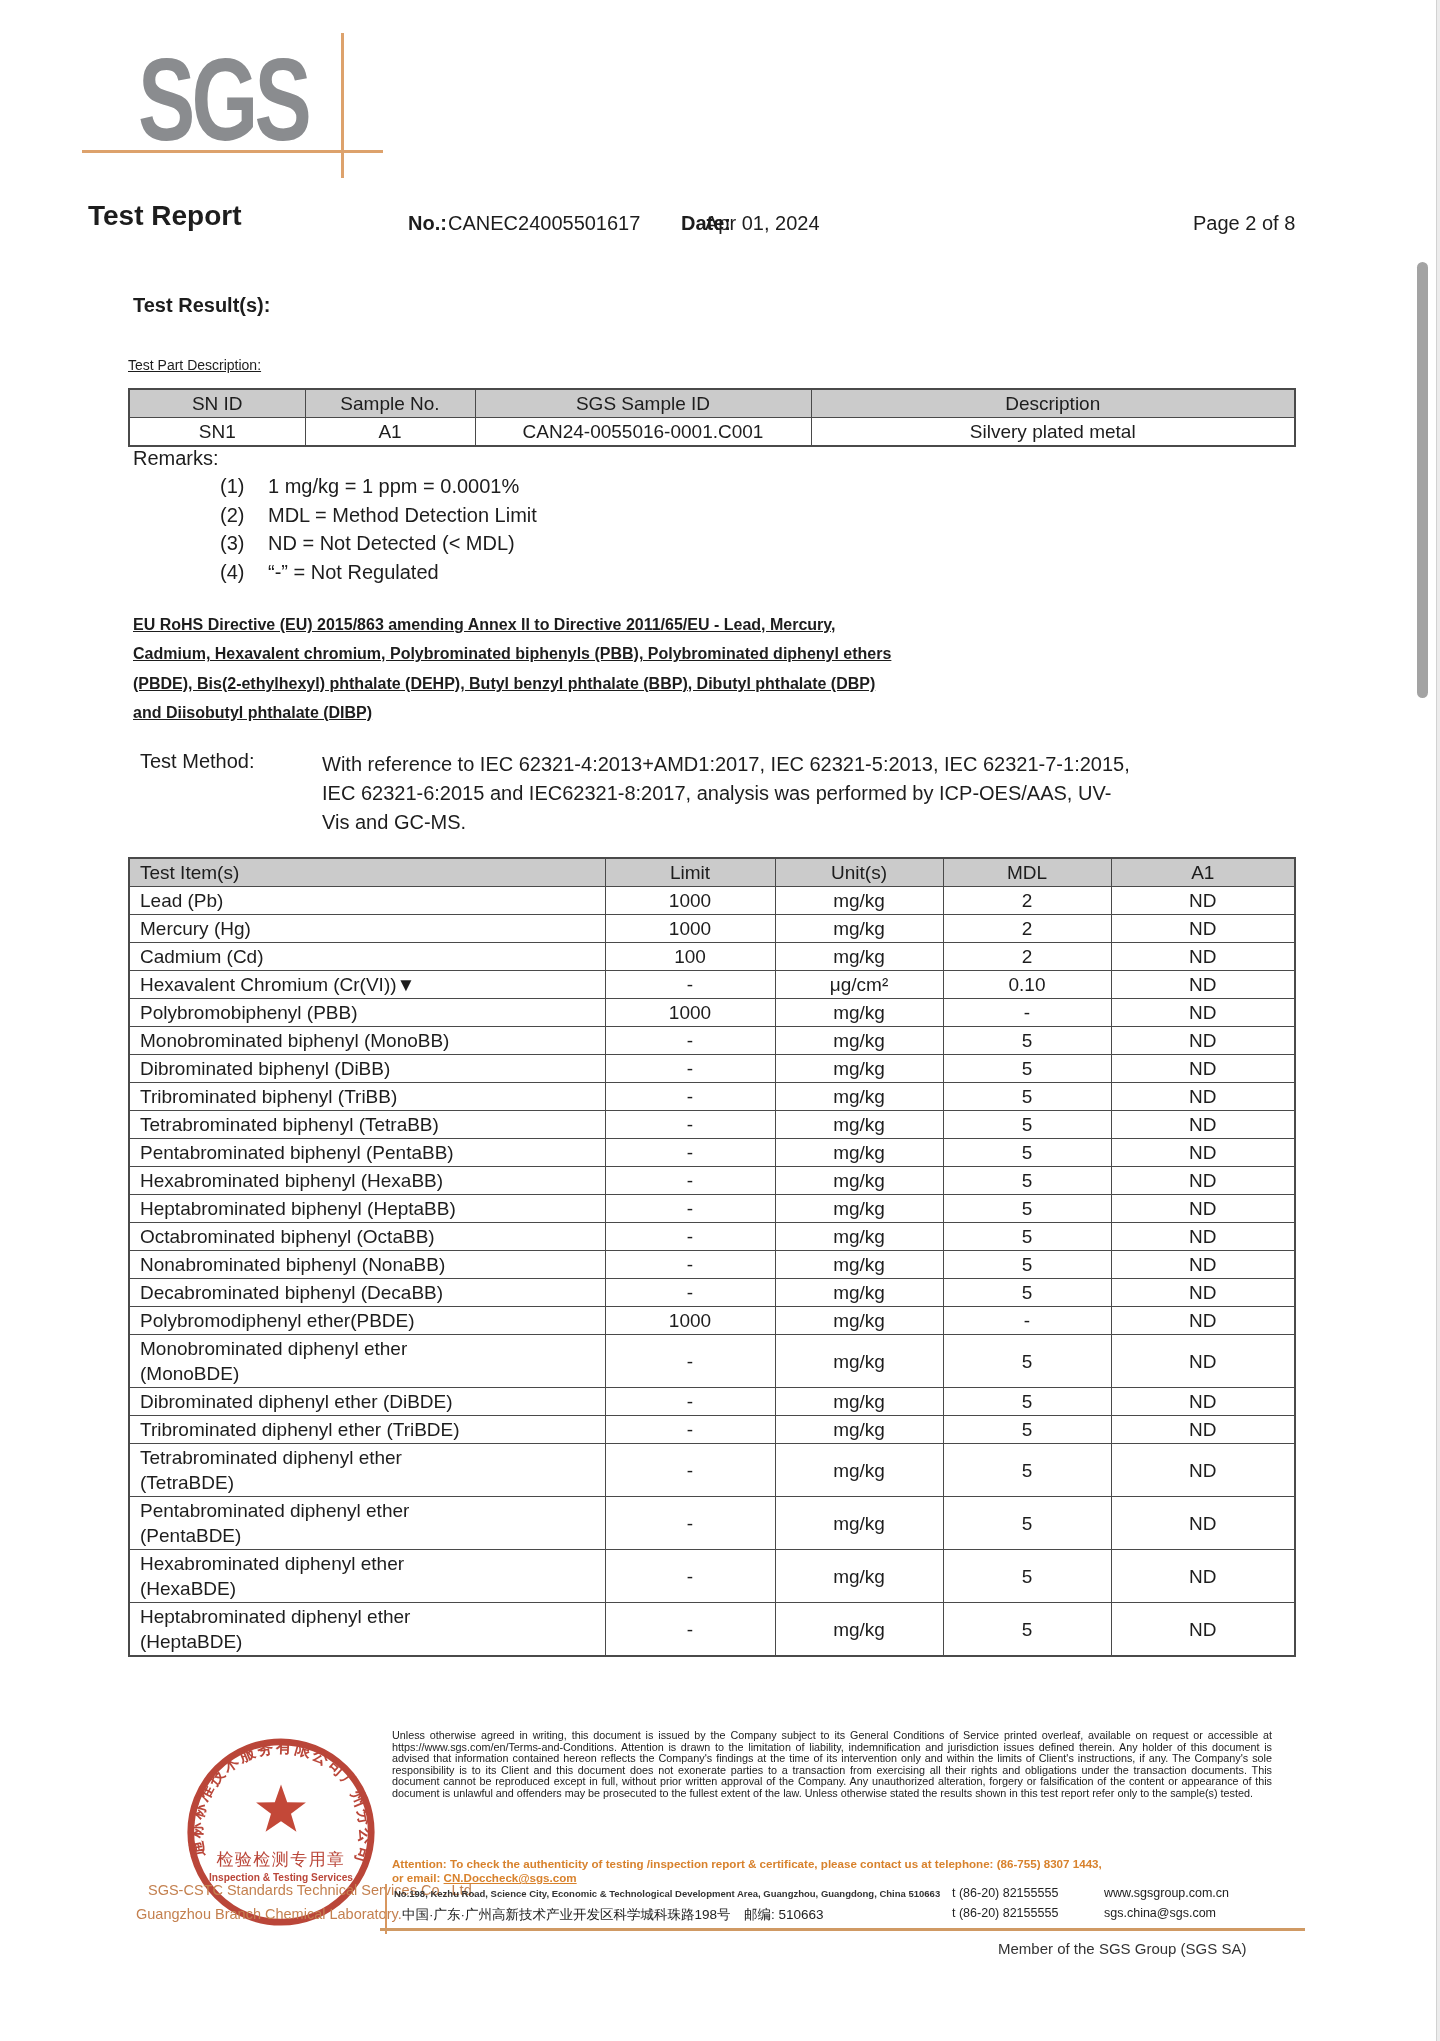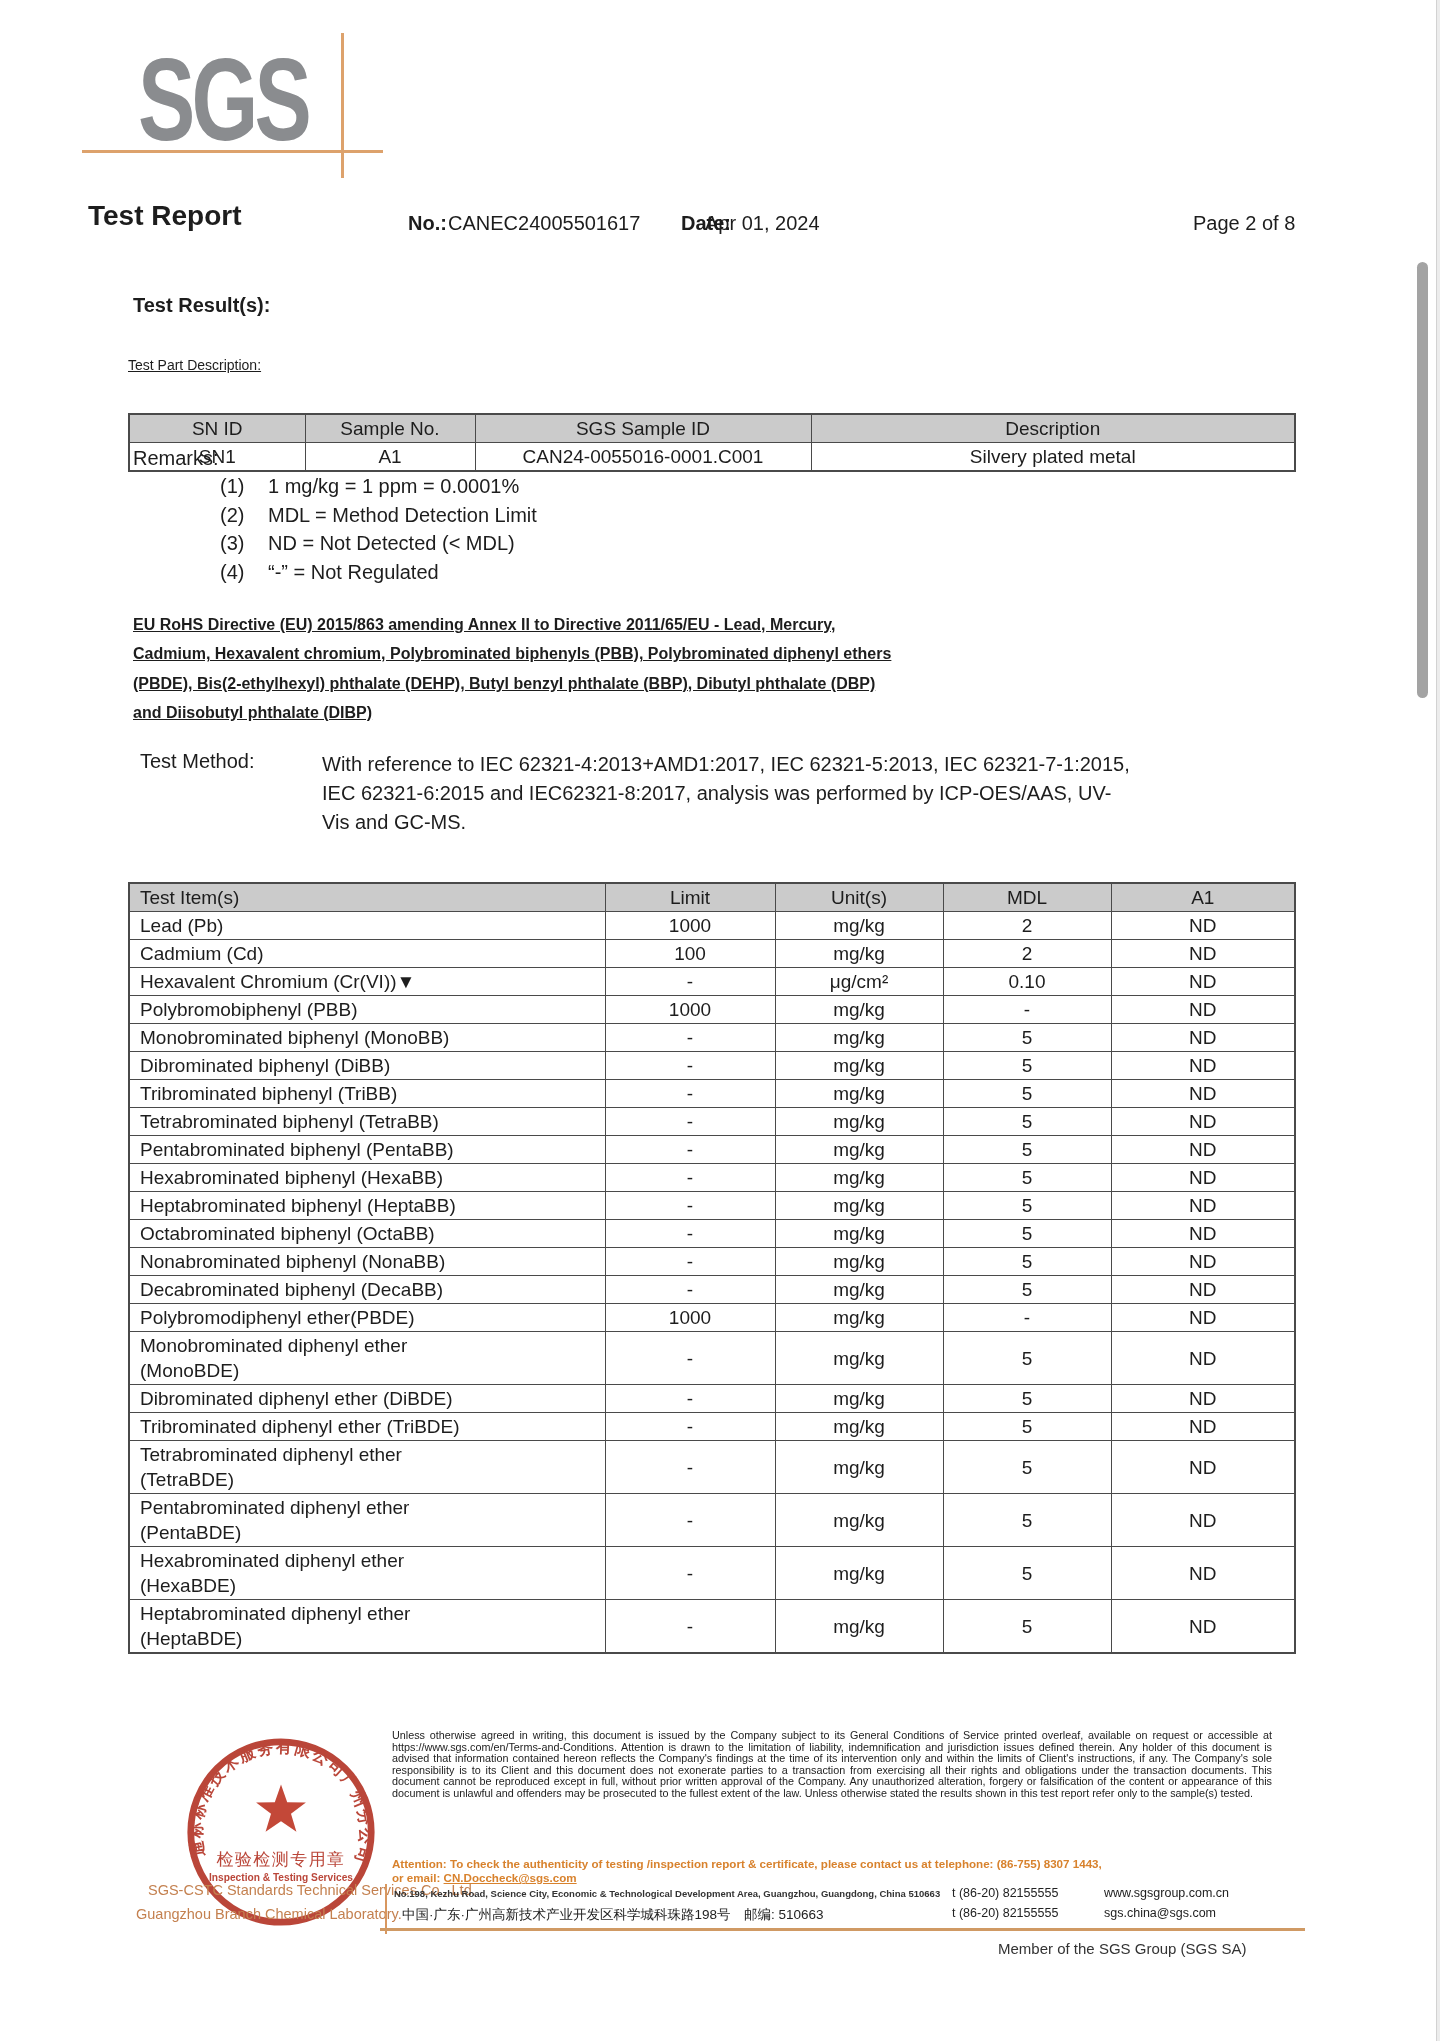--- a/index.html
+++ b/index.html
@@ -13,21 +13,21 @@
   .logo-vline { position:absolute; left:259px; top:7px; width:3px; height:145px; background:#dda26c; }
 
   
   .rh { position:absolute; font-size:20px; white-space:nowrap; }
   .title { left:88px; top:200px; font-size:28px; font-weight:bold; }
   .lbl { font-weight:bold;margin-left:36px; }
 
   .h-results { position:absolute; left:133px; top:294px; font-size:20px; font-weight:bold; }
   .part-label { position:absolute; left:128px; top:357px; font-size:14px; text-decoration:underline; }
 
-  table { border-collapse:collapse; table-layout:fixed;margin-top:25px; }
+  table { border-collapse:collapse; table-layout:fixed; }
   th, td { border:1px solid #4a4a4a; font-size:19px; font-weight:normal; text-align:center; vertical-align:middle; line-height:25px; padding:1px 4px; }
   thead th { background:#cbcbcb; height:28px; }
   .part-table { position:absolute; left:128px; top:388px; width:1166px; border:2px solid #4a4a4a; }
   .part-table td { height:28px; }
   .results-table { position:absolute; left:128px; top:857px; width:1166px; border:2px solid #4a4a4a; }
   .results-table td { height:28px; }
   .cell-left, .th-left { text-align:left; padding-left:10px; white-space:pre-line; }
 
   .remarks-label { position:absolute; left:133px; top:447px; font-size:20px; }
   .remarks { position:absolute; left:220px; top:472px; font-size:20px; }
@@ -179,20 +179,27 @@
     <tbody>
 
         <tr>
           <td class="cell-left">Lead (Pb)</td>
           <td>1000</td>
           <td>mg/kg</td>
           <td>2</td>
           <td>ND</td>
         </tr>
 
+        <tr>
+          <td class="cell-left">Mercury (Hg)</td>
+          <td>1000</td>
+          <td>mg/kg</td>
+          <td>2</td>
+          <td>ND</td>
+        </tr>
 
         <tr>
           <td class="cell-left">Cadmium (Cd)</td>
           <td>100</td>
           <td>mg/kg</td>
           <td>2</td>
           <td>ND</td>
         </tr>
 
         <tr>

